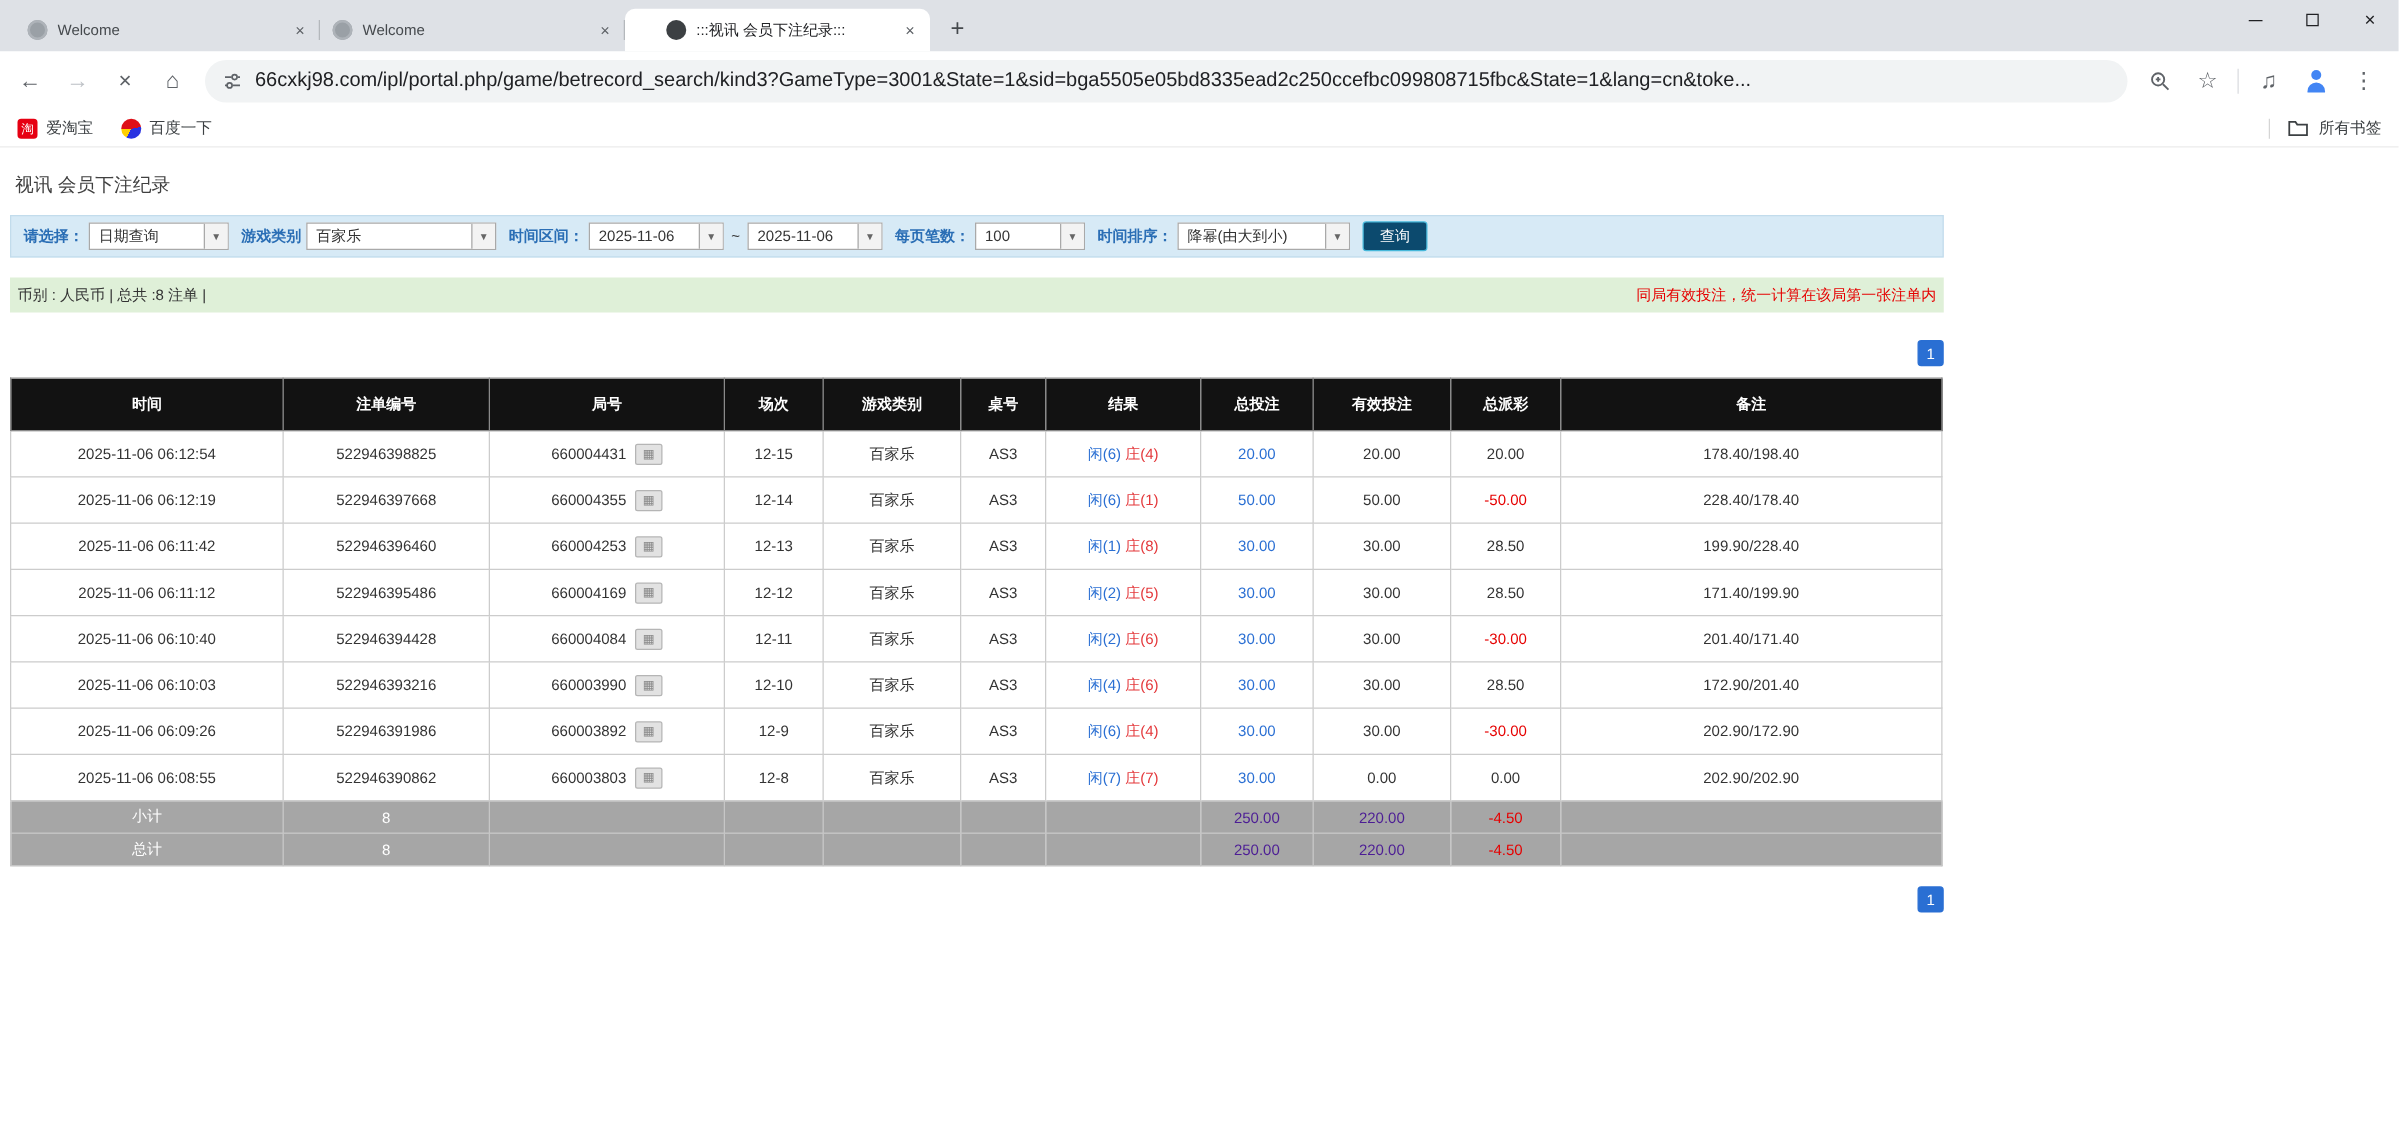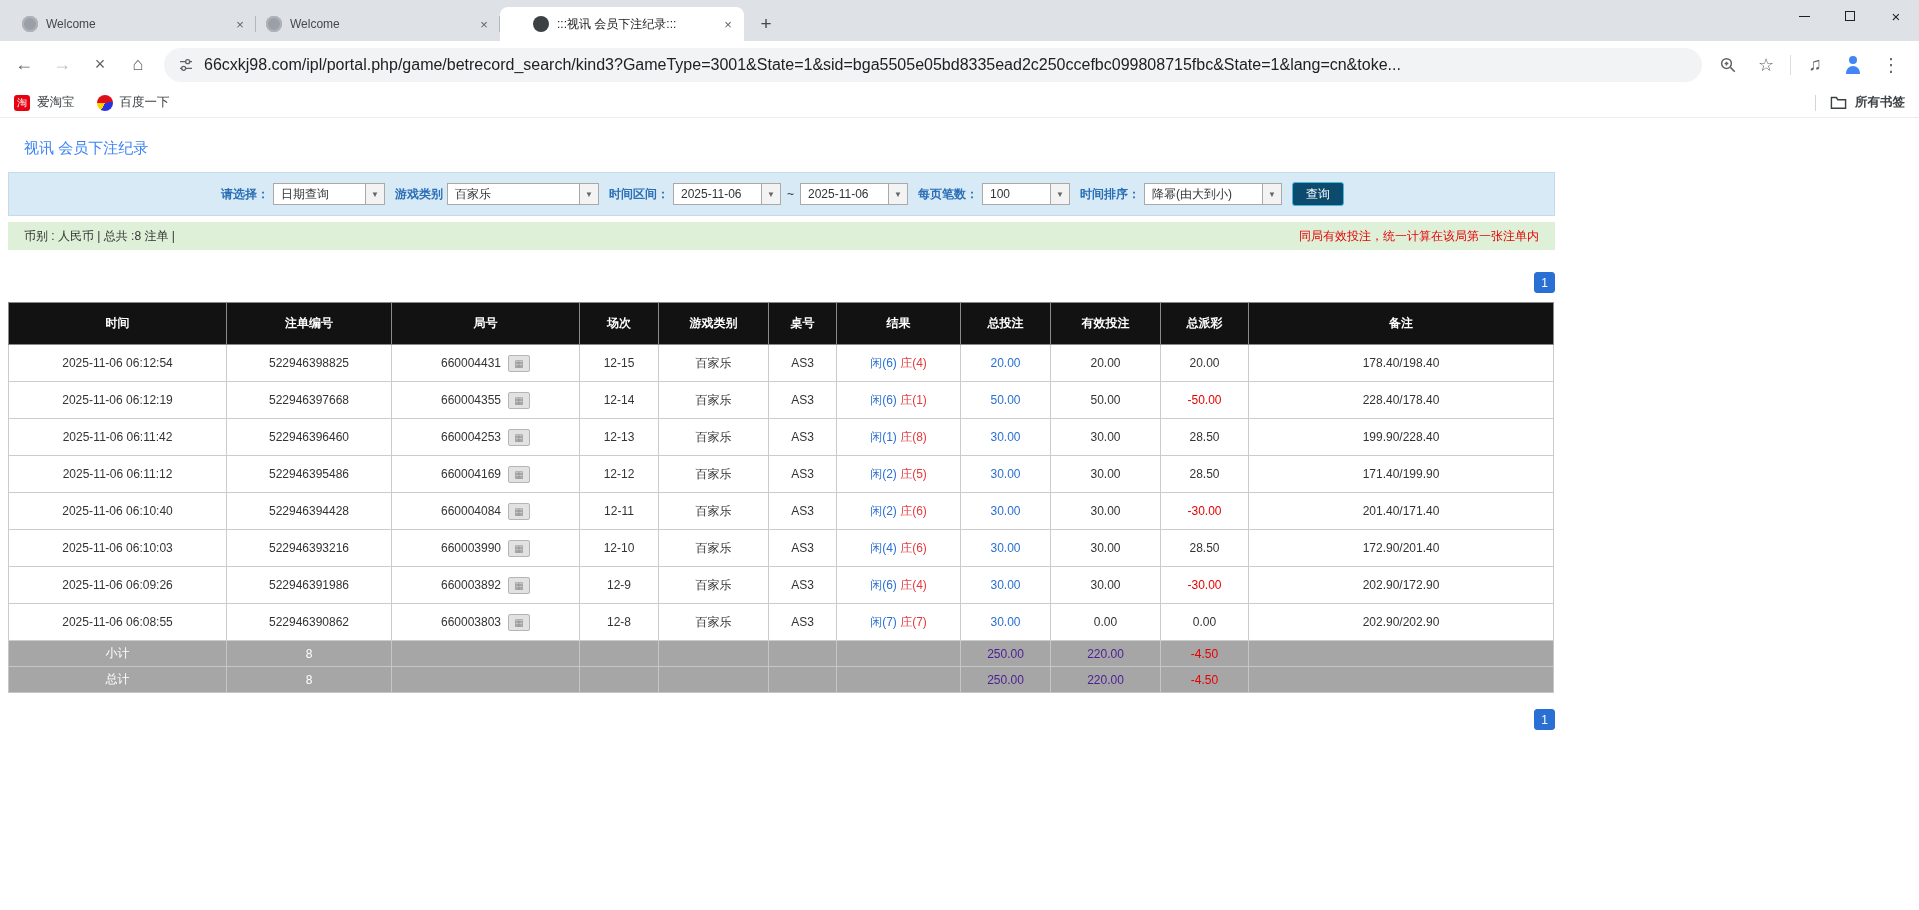--- a/index.html
+++ b/index.html
@@ -38,44 +38,44 @@
   .person::before { content:""; position:absolute; top:1px; left:6px; width:8px; height:8px; border-radius:50%; background:#4285f4; }
   .person::after  { content:""; position:absolute; bottom:1px; left:3px; width:14px; height:8px; border-radius:7px 7px 0 0; background:#4285f4; }
 
   .bookmarks-bar { height:30px; background:#fff; display:flex; align-items:center; padding:0 14px; gap:22px;
                    font-size:12.5px; color:#3c4043; border-bottom:1px solid #ececec; }
   .bm-item { display:flex; align-items:center; gap:7px; }
   .bm-icon-taobao { width:16px; height:16px; border-radius:3px; background:#e60012; color:#fff; font-size:10px;
                     display:flex; align-items:center; justify-content:center; }
   .bm-icon-baidu  { width:16px; height:16px; border-radius:50%;
                     background:conic-gradient(#de0f17 0 22%, #2932e1 22% 58%, #ffd000 58% 74%, #de0f17 74% 100%); }
-  .bm-right { margin-left:auto; display:flex; align-items:center; gap:8px;font-weight:bold; }
+  .bm-right { margin-left:auto; display:flex; align-items:center; gap:8px; }
   .bm-divider { width:1px; height:16px; background:#d5d5d5; margin-right:6px; }
 
   
   .page { margin:0 8px; width:1547px; }
-  .page-title { margin:21px 16px 14px; font-size:15px; color:#3b82f6; }
-
-  .filter-bar { background:#d7eaf6; border:1px solid #c2dcec; height:44px; display:flex; align-items:center;
-                padding:0 8px; font-size:12px;justify-content:center; }
+  .page-title { margin:21px 4px 14px; font-size:15px; color:#404040; }
+
+  .filter-bar { background:#d7eaf6; border:1px solid #c2dcec; height:34px; display:flex; align-items:center;
+                padding:0 8px; font-size:12px; }
   .f-label { color:#2a6eb5; font-weight:bold; margin:0 4px 0 10px; white-space:nowrap; }
   .f-label.first { margin-left:2px; }
   .dd { display:inline-flex; height:22px; background:#fff; border:1px solid #a9a9a9; align-items:stretch; flex:0 0 auto; }
   .dd-text { display:flex; align-items:center; padding:0 7px; color:#333; flex:1; white-space:nowrap; overflow:hidden; }
   .dd-arrow { width:19px; border-left:1px solid #a9a9a9; background:#f3f3f3; display:flex; align-items:center;
               justify-content:center; color:#666; font-size:8px; flex:0 0 19px; }
   .dd-select { width:112px; } .dd-game { width:152px; } .dd-date { width:108px; }
   .dd-size { width:88px; } .dd-sort { width:138px; }
   .tilde { margin:0 6px; color:#333; }
   .btn-search { height:24px; padding:0 13px; background:#0c4a6e; border:1px solid #46b8da; color:#fff;
                 border-radius:3px; font-size:12px; margin-left:10px; display:flex; align-items:center; cursor:pointer;
                 font-family:inherit; }
 
-  .summary-bar { margin-top:6px; background:#dff0d8; height:28px; display:flex; align-items:center;
-                 justify-content:space-between; padding:0 16px; font-size:12px; color:#333; }
+  .summary-bar { margin-top:16px; background:#dff0d8; height:28px; display:flex; align-items:center;
+                 justify-content:space-between; padding:0 6px; font-size:12px; color:#333; }
   .summary-right { color:#e60000; }
 
   .pagination { display:flex; justify-content:flex-end; }
   .pagination.top { margin:22px 0 9px; }
   .pagination.bottom { margin:16px 0 0; }
   .page-btn { min-width:21px; height:21px; background:#2a6fd3; border:1px solid #2a6fd3; color:#fff;
               display:flex; align-items:center; justify-content:center; font-size:12px; border-radius:3px; padding:0 4px; }
 
   table.bet-table { width:1545px; border-collapse:collapse; font-size:12px; color:#333; table-layout:fixed; }
   .bet-table th { background:#121212; color:#fff; font-weight:bold; height:24px; border:1px solid #8a8a8a; padding:12px; }

